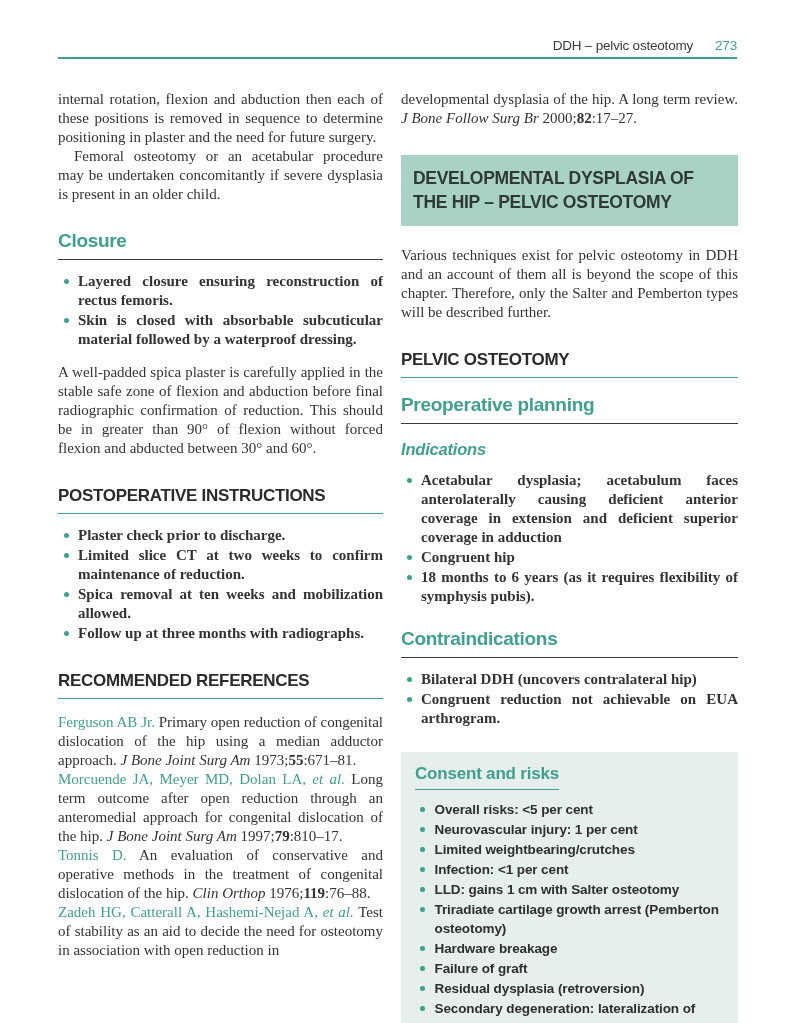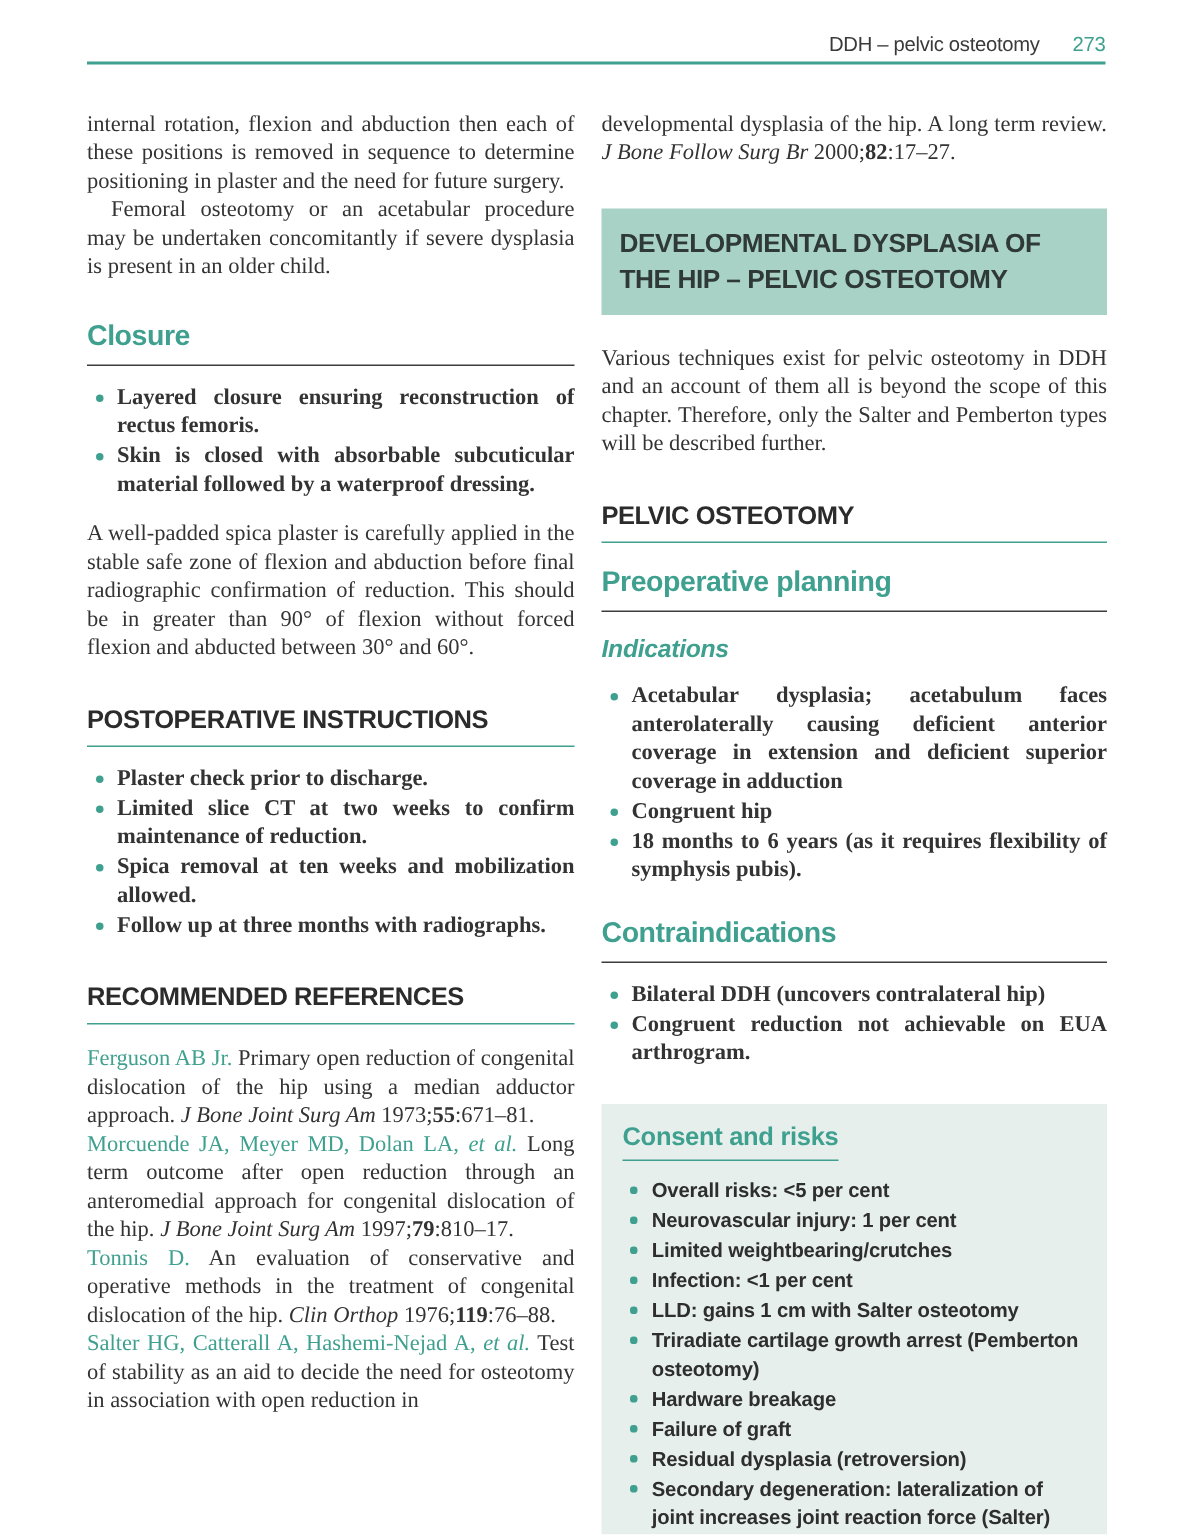--- a/index.html
+++ b/index.html
@@ -8,21 +8,21 @@
     --box-bg:#a9d2c6;
     --consent-bg:#e6efeb;
     --body-ink:#333333;
     --head-ink:#2b2b2b;
   }
   *{margin:0;padding:0;box-sizing:border-box;}
   html,body{background:#ffffff;}
   .page{
     width:785px;height:1023px;
     background:#fff;
-    padding:0 48px 0 58px;
+    padding:16px 48px 0 58px;
     overflow:hidden;
     font-family:"Liberation Serif", serif;
     color:var(--body-ink);
     position:relative;
   }
   
   .pagehead{
     padding-top:22px;
     border-bottom:2px solid var(--accent);
     padding-bottom:4px;
@@ -195,21 +195,21 @@
         </div>
         </div>
 
       <h2 class="caps-head mt28">RECOMMENDED REFERENCES</h2>
 
       <div class="mt14">
 
       <p class="ref-item"><span class="seg-authors">Ferguson AB Jr.</span><span class="seg-plain"> Primary open reduction of congenital dislocation of the hip using a median adductor approach. </span><span class="seg-italic">J Bone Joint Surg Am</span><span class="seg-plain"> 1973;</span><span class="seg-bold">55</span><span class="seg-plain">:671–81.</span></p>
           <p class="ref-item"><span class="seg-authors">Morcuende JA, Meyer MD, Dolan LA, </span><span class="seg-authors-italic">et al.</span><span class="seg-plain"> Long term outcome after open reduction through an anteromedial approach for congenital dislocation of the hip. </span><span class="seg-italic">J Bone Joint Surg Am</span><span class="seg-plain"> 1997;</span><span class="seg-bold">79</span><span class="seg-plain">:810–17.</span></p>
           <p class="ref-item"><span class="seg-authors">Tonnis D.</span><span class="seg-plain"> An evaluation of conservative and operative methods in the treatment of congenital dislocation of the hip. </span><span class="seg-italic">Clin Orthop</span><span class="seg-plain"> 1976;</span><span class="seg-bold">119</span><span class="seg-plain">:76–88.</span></p>
-          <p class="ref-item"><span class="seg-authors">Salter HG, Catterall A, Hashemi-Nejad A, </span><span class="seg-authors-italic">et al.</span><span class="seg-plain"> Test of stability as an aid to decide the need for osteotomy in association with open reduction in</span></p>
+          <p class="ref-item"><span class="seg-authors">Zadeh HG, Catterall A, Hashemi-Nejad A, </span><span class="seg-authors-italic">et al.</span><span class="seg-plain"> Test of stability as an aid to decide the need for osteotomy in association with open reduction in</span></p>
         </div>
 
     </div>
 
     <div class="col-right">
 
       <p class="para"><span class="seg-plain">developmental dysplasia of the hip. A long term review. </span><span class="seg-italic">J Bone Follow Surg Br</span><span class="seg-plain"> 2000;</span><span class="seg-bold">82</span><span class="seg-plain">:17–27.</span></p>
 
       <div class="section-box">DEVELOPMENTAL DYSPLASIA OF THE HIP – PELVIC OSTEOTOMY</div>
 

